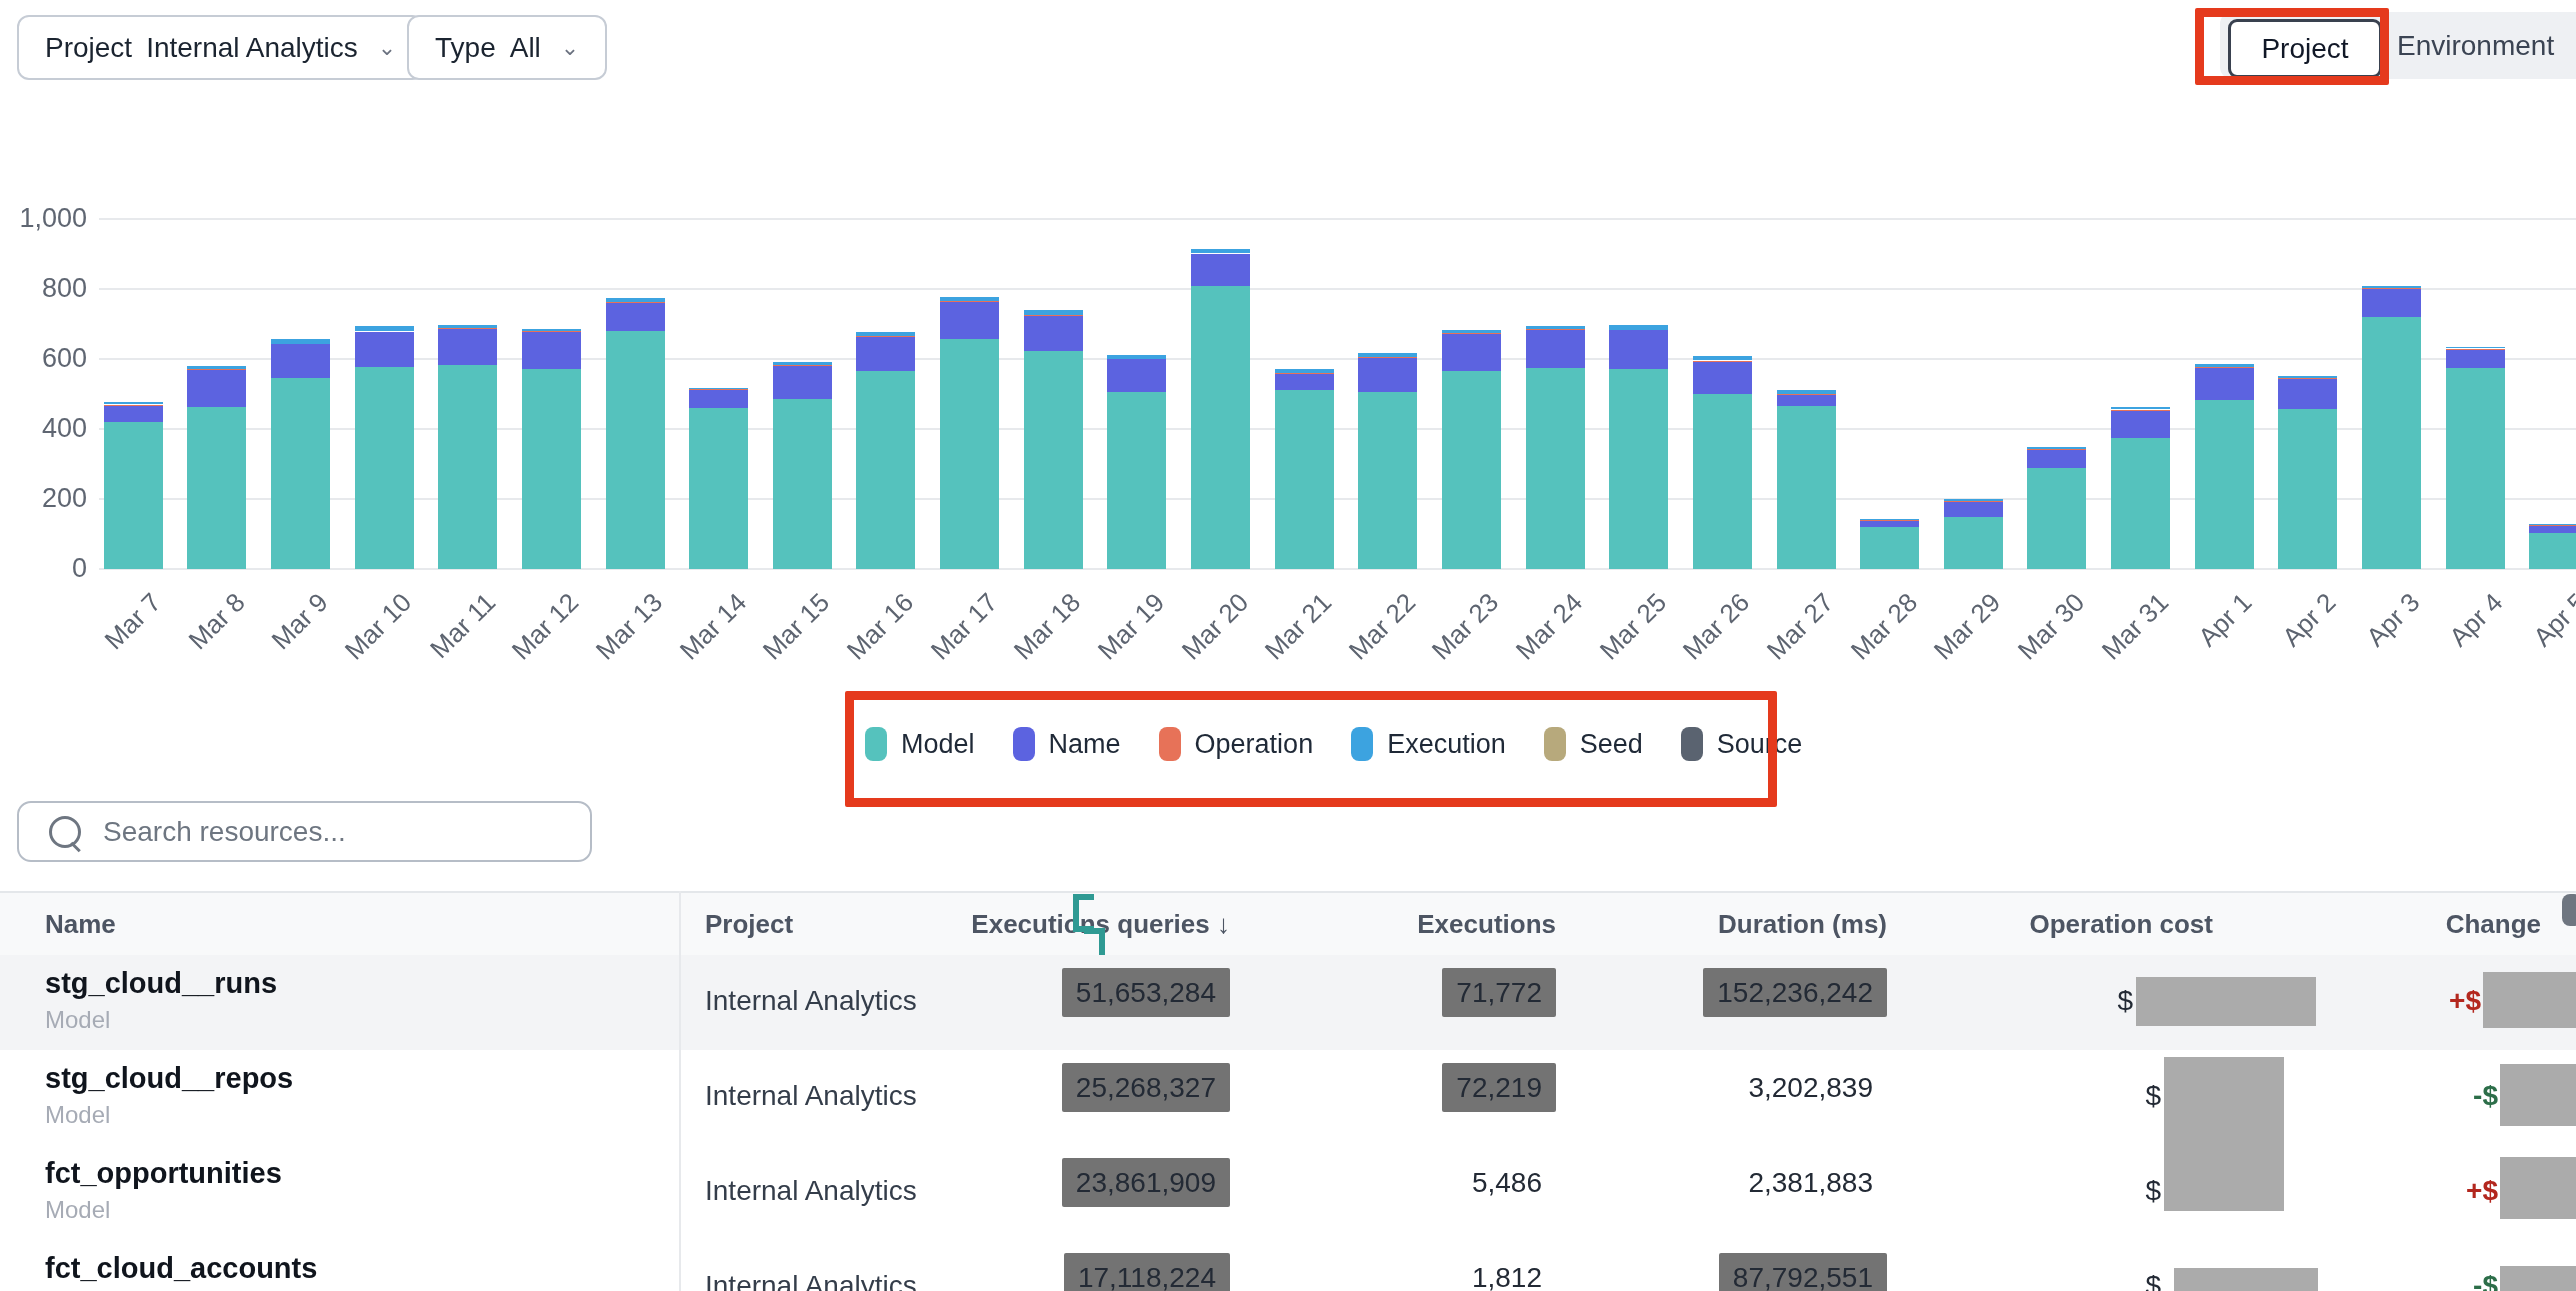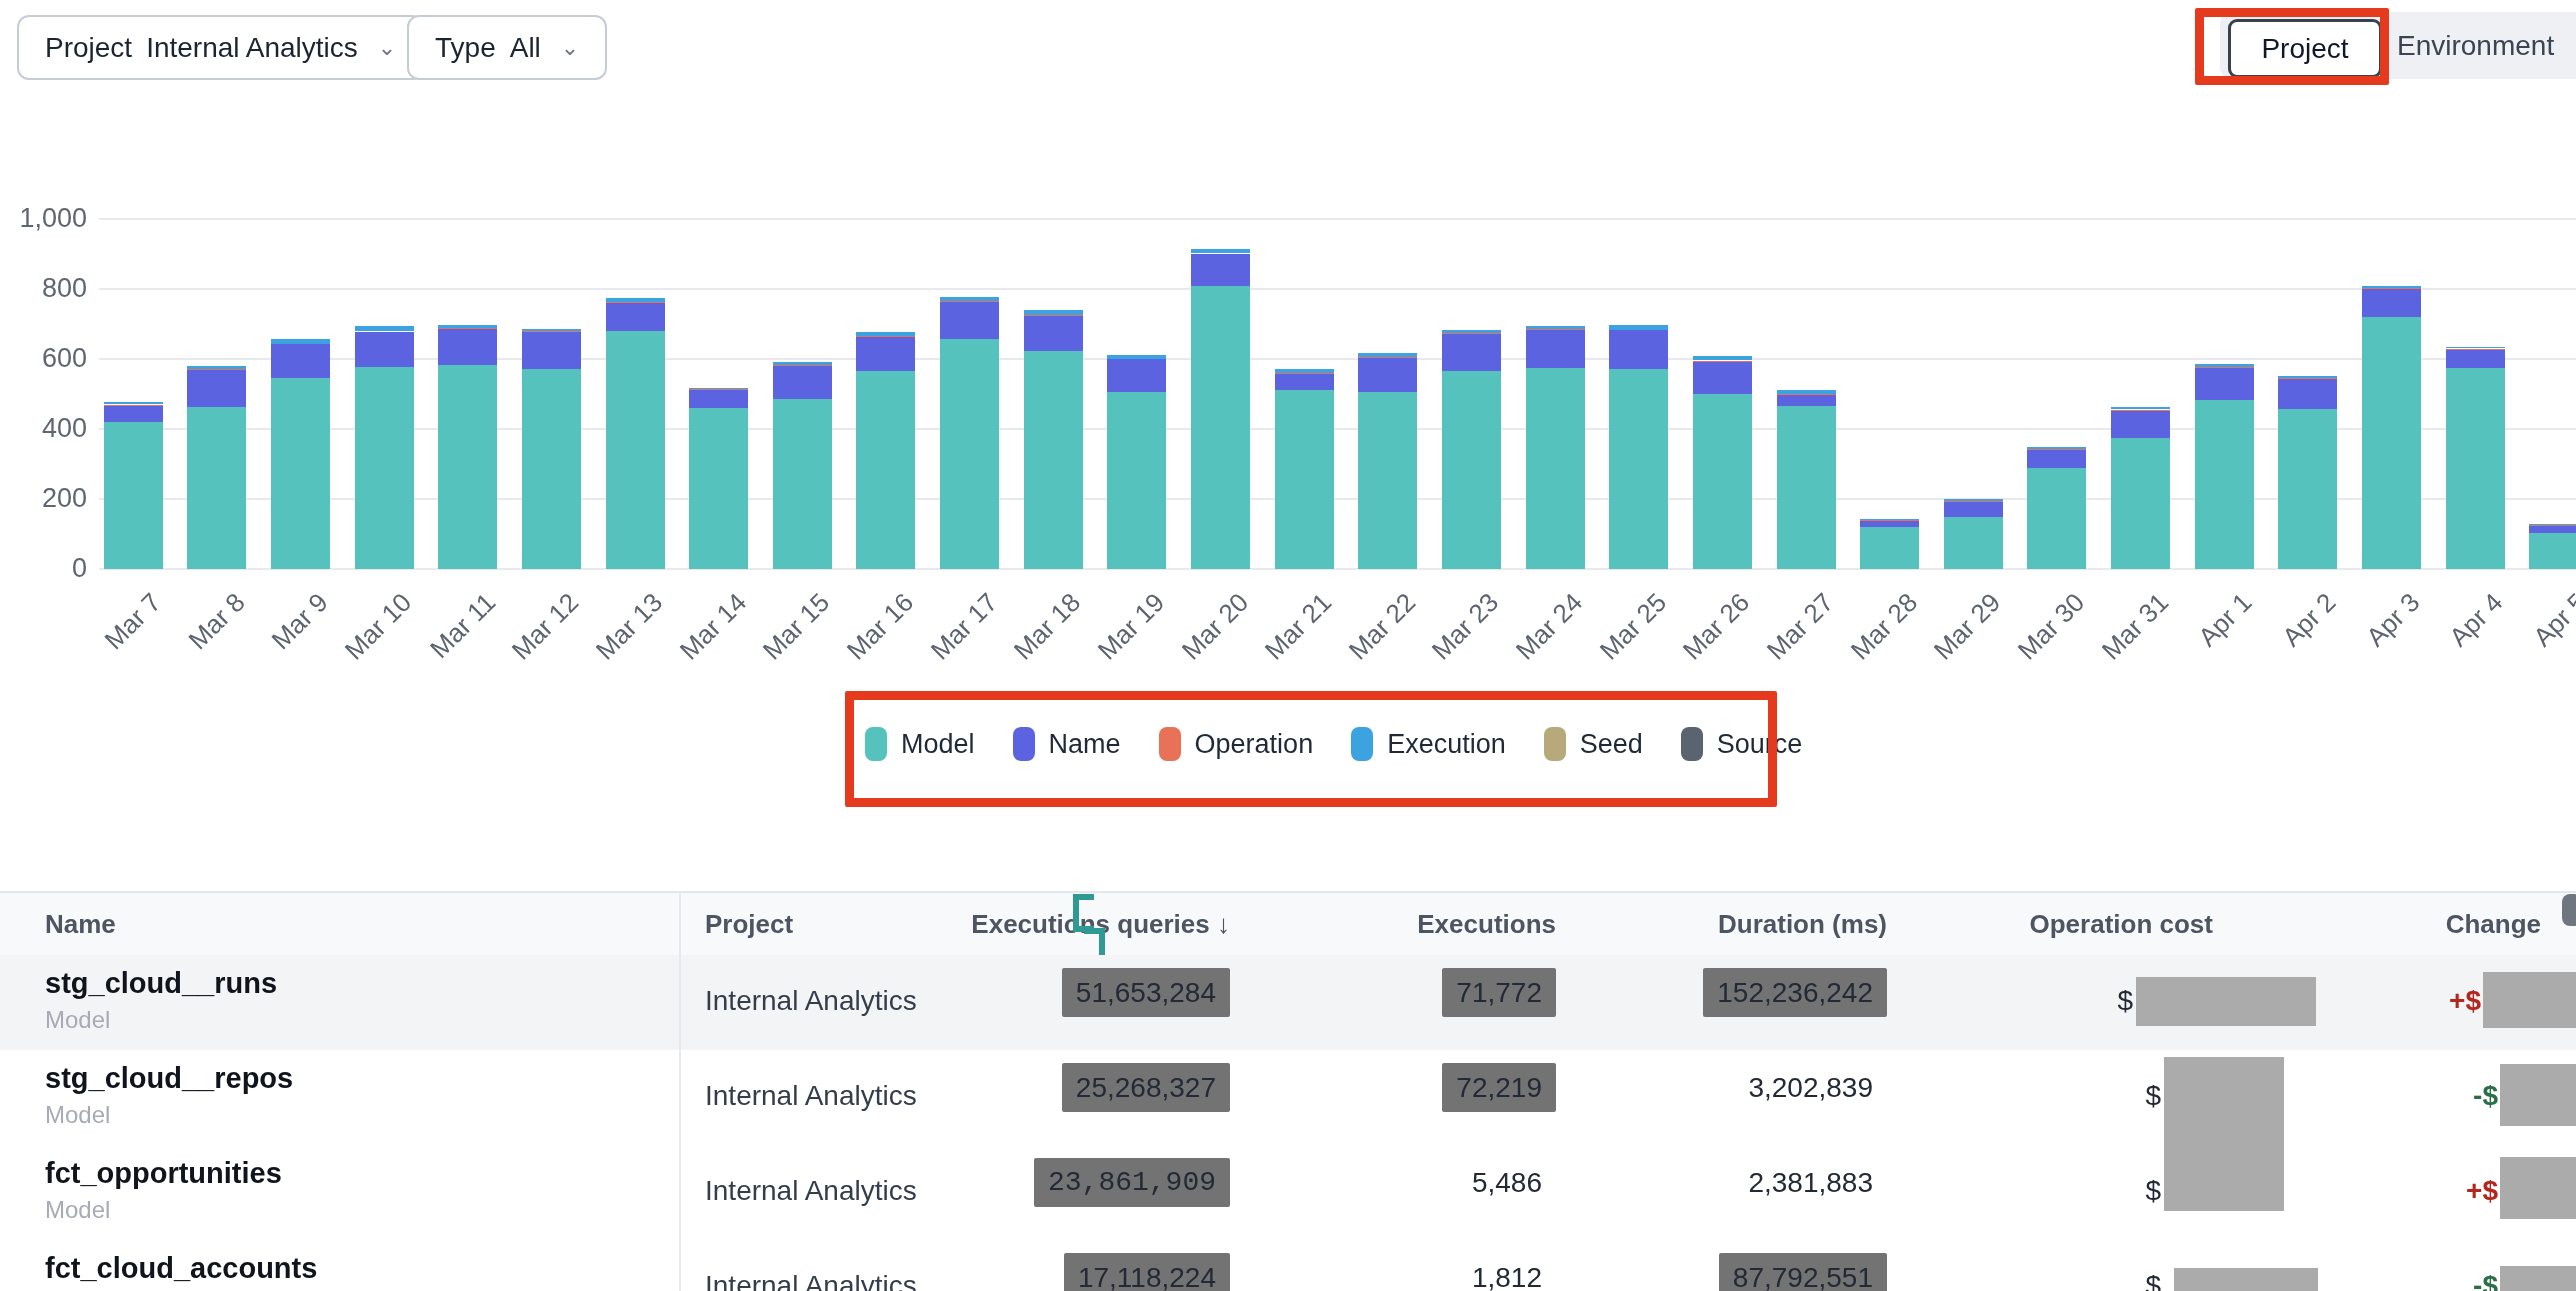--- a/index.html
+++ b/index.html
@@ -279,20 +279,24 @@
         <span class="legend-swatch" style="background: rgb(183, 169, 124);"></span>
         <span class="legend-label">Seed</span>
       </div>
       <div class="legend-item">
         <span class="legend-swatch" style="background: rgb(90, 99, 112);"></span>
         <span class="legend-label">Source</span>
       </div>
     </div>
   <div class="red-box" style="left:845px;top:691px;width:914px;height:98px;"></div>
 
+  <div class="search-box">
+    <span class="search-icon"></span>
+    <span class="search-ph">Search resources...</span>
+  </div>
 
   <div class="thead">
     <span class="th" style="left:45px;">Name</span>
     <span class="th" style="left:705px;">Project</span>
     <span class="th" style="right:1346px;" id="th-queries">Executions queries  ↓</span>
     <span class="th" style="right:1020px;">Executions</span>
     <span class="th" style="right:689px;">Duration (ms)</span>
     <span class="th" style="right:363px;">Operation cost</span>
     <span class="th" style="right:35px;">Change</span>
   </div>
@@ -318,21 +322,21 @@
         <div class="num" style="right: 1346px;"><span class="val hl">25,268,327</span></div>
         <div class="num" style="right: 1020px;"><span class="val hl">72,219</span></div>
         <div class="num" style="right: 689px;"><span class="val">3,202,839</span></div>
         <div class="dollar" style="right: 415px;">$</div>
         <div class="chg down" style="right: 78px;">-$</div>
       </div>
       <div class="trow" style="top: 1145px;">
         <div class="cell-name" style="">fct_opportunities</div>
         <div class="cell-sub" style="">Model</div>
         <div class="cell-proj" style="">Internal Analytics</div>
-        <div class="num" style="right: 1346px; font-family: Liberation Mono, monospace;"><span class="val hl">23,861,909</span></div>
+        <div class="num" style="right: 1346px;"><span class="val hl">23,861,909</span></div>
         <div class="num" style="right: 1020px;"><span class="val">5,486</span></div>
         <div class="num" style="right: 689px;"><span class="val">2,381,883</span></div>
         <div class="dollar" style="right: 415px;">$</div>
         <div class="chg up" style="right: 78px;">+$</div>
       </div>
       <div class="trow" style="top: 1240px;">
         <div class="cell-name" style="">fct_cloud_accounts</div>
         <div class="cell-sub" style="">Model</div>
         <div class="cell-proj" style="">Internal Analytics</div>
         <div class="num" style="right: 1346px;"><span class="val hl">17,118,224</span></div>

